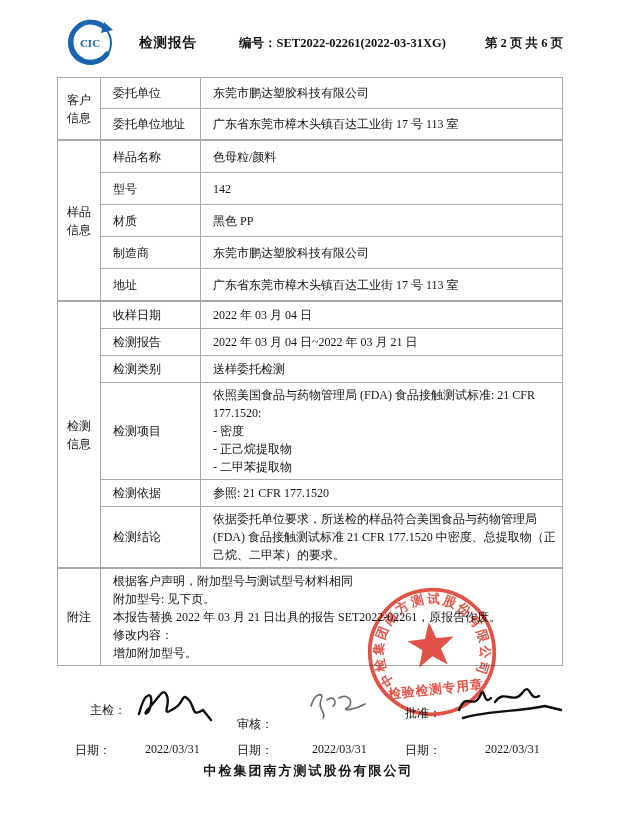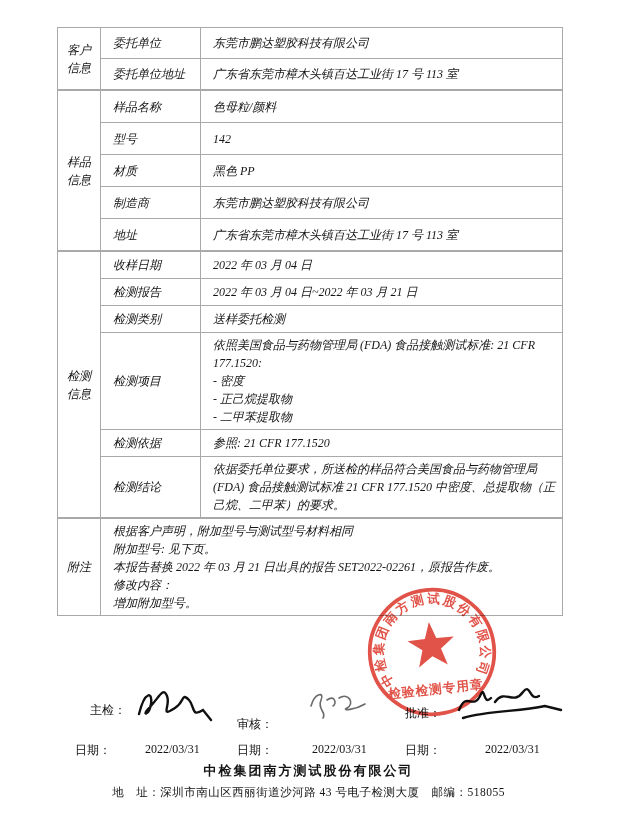--- a/index.html
+++ b/index.html
@@ -21,21 +21,20 @@
 
   
   .tbl { width:100%; border-collapse:collapse; table-layout:fixed; margin-top:0; }
   .tbl.first { margin-top:9px; }
   .tbl td {
     border:1px solid #a9a9a9;
     font-size:12px; line-height:1.5;
     padding:4px 12px 4px 12px;
     vertical-align:middle;
     overflow:hidden;
-    font-style:italic;
   }
   .lblcol { text-align:center; padding:0 2px !important; }
   .lbl2 { line-height:2.6; }
   .h31 td { height:31px; }
   .h32 td { height:32px; }
   .h26 td { height:26px; }
   .h24 td { height:24px; }
   .ml { white-space:pre-line; padding-top:3px !important; padding-bottom:3px !important; padding-right:6px !important; }
 
   
@@ -56,20 +55,31 @@
   .f-company { font-weight:bold; font-size:13px; letter-spacing:2px; }
   .f-line { font-size:11.5px; margin-top:5px; letter-spacing:0.5px; }
   .f-link { color:#0000cc; text-decoration:underline; cursor:pointer; }
 </style>
 </head>
 <body>
 
 <div class="page">
   <div class="content">
 
+    <div class="hdr">
+      <svg class="logo" viewBox="0 0 66 50">
+        <circle cx="33" cy="25" r="21" fill="none" stroke="#1a64ad" stroke-width="2"></circle>
+        <path d="M49 11 A 20 20 0 1 0 50 36" fill="none" stroke="#1a64ad" stroke-width="5" stroke-linecap="round"></path>
+        <polygon points="47,4 56,12 44,15" fill="#1a64ad"></polygon>
+        <text x="33" y="29" text-anchor="middle" font-size="11" font-weight="bold" font-family="Liberation Serif, serif" fill="#1a64ad">CIC</text>
+      </svg>
+      <span class="hdr-title">检测报告</span>
+      <span class="hdr-no"><span>编号：</span><span>SET2022-02261(2022-03-31XG)</span></span>
+      <span class="hdr-page">第 2 页 共 6 页</span>
+    </div>
 
     <table class="tbl first">
       <colgroup>
           <col style="width:43px">
           <col style="width:100px">
           <col>
         </colgroup>
       <tbody>
           <tr class="h31">
         <td rowspan="2" class="lblcol lbl2">
@@ -210,15 +220,14 @@
       <path id="ringPath" d="M 27.9 100.6 A 52 52 0 1 1 112.1 100.6" fill="none"></path>
     </defs>
     <text font-size="13.5" font-weight="bold" fill="#dd3a2e" letter-spacing="2.5" font-family="Liberation Serif, serif">
       <textPath href="#ringPath" startOffset="1%">中检集团南方测试股份有限公司</textPath>
     </text>
     <text x="70" y="114" text-anchor="middle" font-size="13.5" font-weight="bold" fill="#dd3a2e" letter-spacing="1" font-family="Liberation Serif, serif">检验检测专用章</text>
   </svg>
 
   <div class="footer">
     <div class="f-company">中检集团南方测试股份有限公司</div>
-    <div class="f-line">地　址：深圳市南山区西丽街道沙河路 43 号电子检测大厦　邮编：518055</div>
   </div>
 </div>
 
 </body></html>

